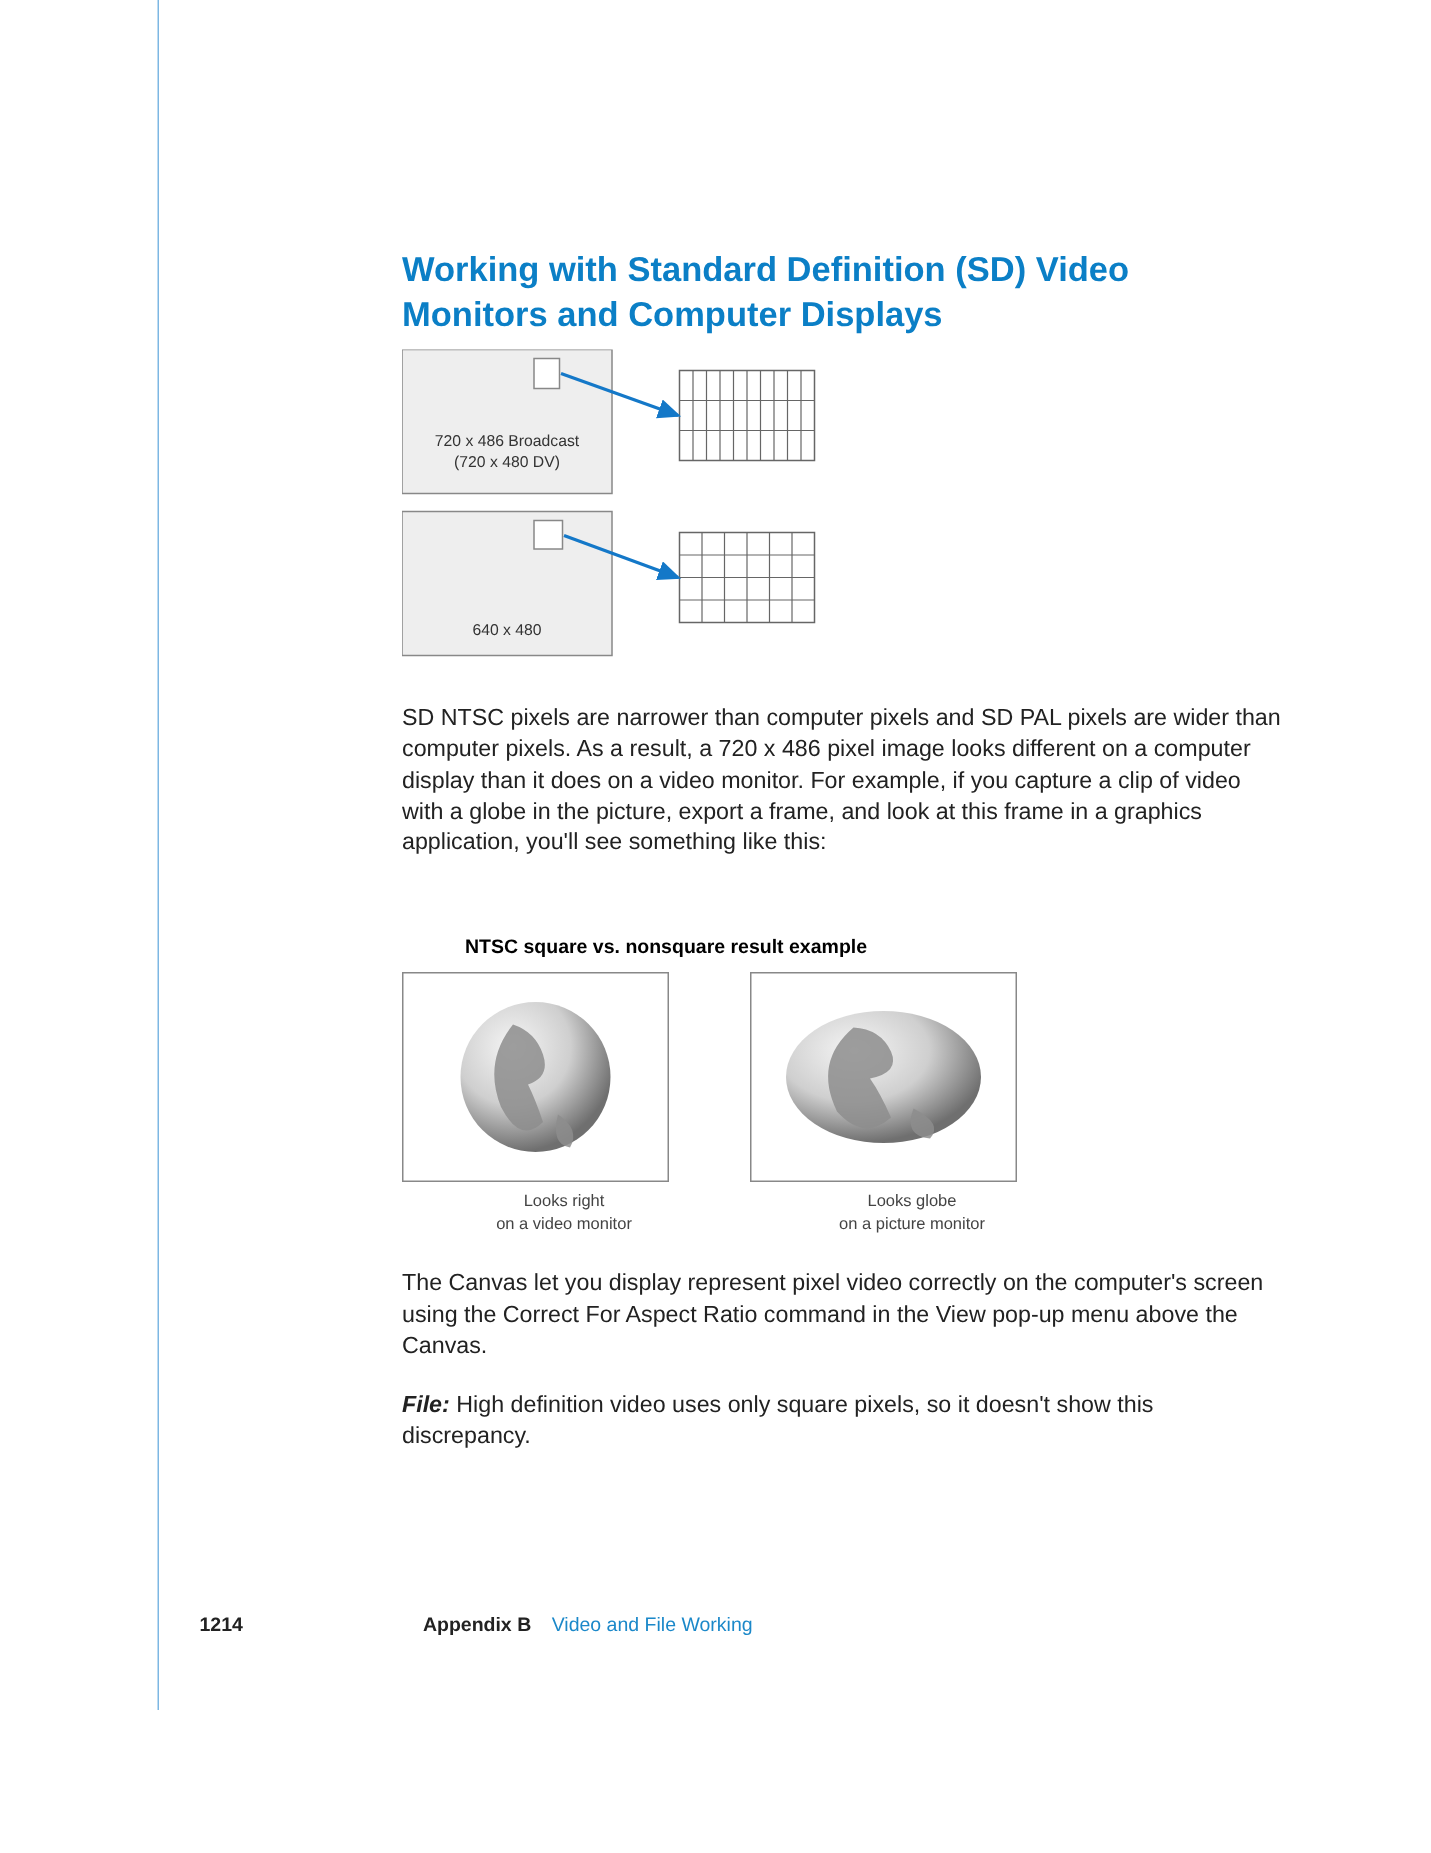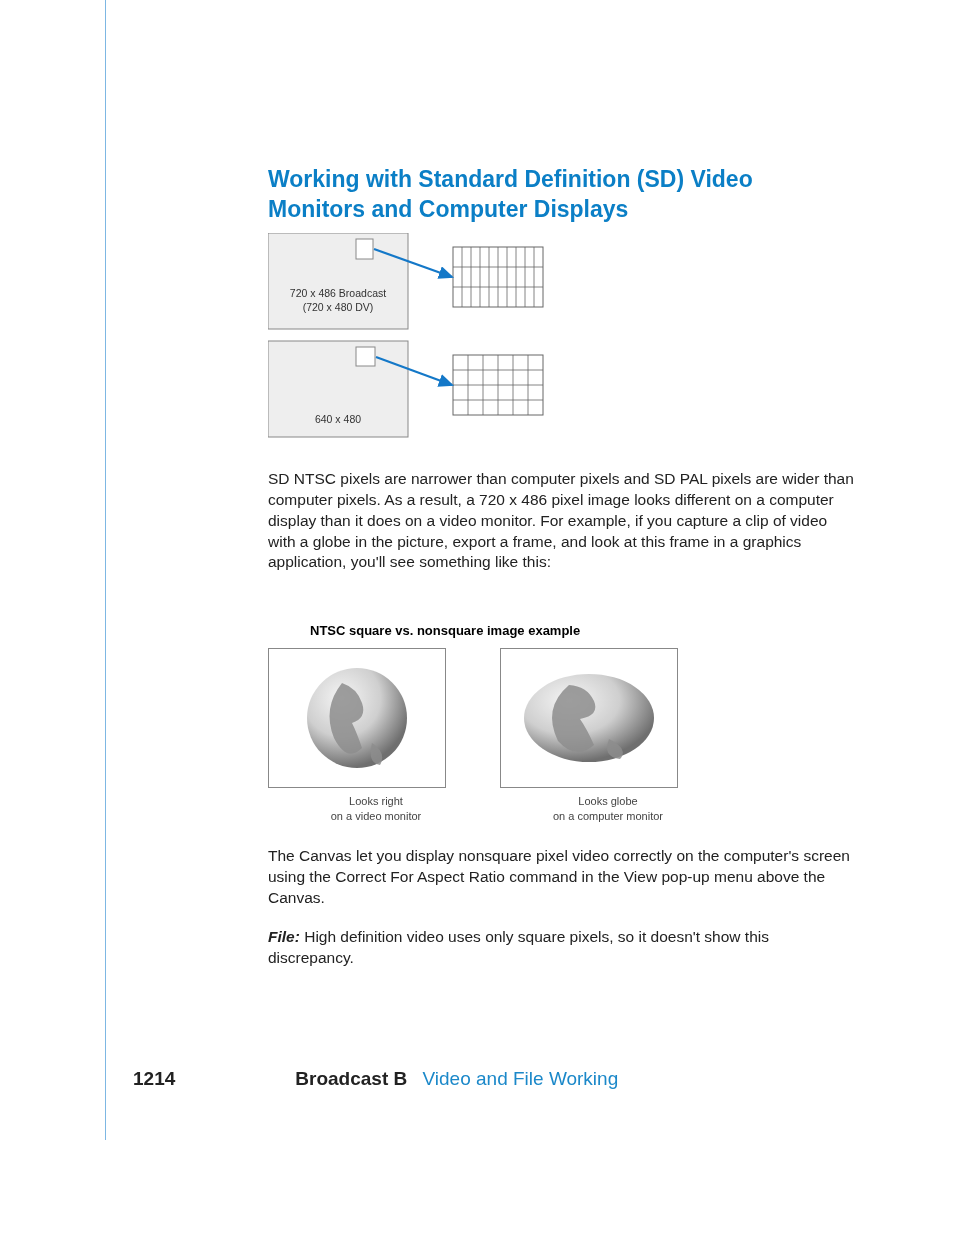--- a/index.html
+++ b/index.html
@@ -79,21 +79,21 @@
     color: #444;
     margin-top: 6px;
     line-height: 1.35;
   }
   .globe-col { width: 216px; }
   
   .footer {
     position: absolute;
     left: 133px;
     bottom: 145px;
-    font-size: 19px;
+    font-size: 13px;
     display: flex;
     align-items: baseline;
     gap: 120px;
     color: #222;
     text-align: center;
   }
   .footer .pgnum { font-weight: 700; }
   .footer .appx { font-weight: 700; margin-right: 10px; }
   .footer .appx-title { color: #1b88c9; }
 </style>
@@ -158,21 +158,21 @@
           <line x1="185" y1="137" x2="275" y2="137" stroke="#666" stroke-width="0.8"></line>
           <line x1="185" y1="152" x2="275" y2="152" stroke="#666" stroke-width="0.8"></line>
           <line x1="185" y1="167" x2="275" y2="167" stroke="#666" stroke-width="0.8"></line>
         </g>
         <line x1="108" y1="124" x2="184" y2="152" stroke="#1478c8" stroke-width="2.2" marker-end="url(#arrowhead)"></line>
       </svg>
     </div>
 
     <p class="body">SD NTSC pixels are narrower than computer pixels and SD PAL pixels are wider than computer pixels. As a result, a 720 x 486 pixel image looks different on a computer display than it does on a video monitor. For example, if you capture a clip of video with a globe in the picture, export a frame, and look at this frame in a graphics application, you'll see something like this:</p>
 
-    <div class="fig2-caption">NTSC square vs. nonsquare image example</div>
+    <div class="fig2-caption">NTSC square vs. nonsquare result example</div>
 
     <div class="fig2">
       <div class="globe-col">
         <div class="globe-box">
           <svg width="110" height="110" viewBox="0 0 110 110">
             <defs>
               <radialGradient id="gg1" cx="35%" cy="30%" r="70%">
                 <stop offset="0%" stop-color="#f5f5f5"></stop>
                 <stop offset="55%" stop-color="#cfcfcf"></stop>
                 <stop offset="100%" stop-color="#6f6f6f"></stop>
@@ -198,33 +198,33 @@
                 <stop offset="100%" stop-color="#6f6f6f"></stop>
               </radialGradient>
             </defs>
             <ellipse cx="75" cy="55" rx="65" ry="44" fill="url(#gg2)"></ellipse>
             <path d="M55 22 Q28 45 44 78 Q62 98 80 82 Q73 66 66 56 Q86 52 80 38 Q73 23 55 22 Z" fill="#8d8d8d" opacity="0.85"></path>
             <path d="M95 76 Q115 86 106 96 Q88 94 95 76 Z" fill="#8d8d8d" opacity="0.85"></path>
           </svg>
         </div>
         <div class="globe-caption">
           <span>Looks globe</span><br>
-          <span>on a computer monitor</span>
+          <span>on a picture monitor</span>
         </div>
       </div>
     </div>
 
-    <p class="body">The Canvas let you display nonsquare pixel video correctly on the computer's screen using the Correct For Aspect Ratio command in the View pop-up menu above the Canvas.</p>
+    <p class="body">The Canvas let you display represent pixel video correctly on the computer's screen using the Correct For Aspect Ratio command in the View pop-up menu above the Canvas.</p>
 
     <p class="body">
       <span class="note-label">File:</span><span>  High definition video uses only square pixels, so it doesn't show this discrepancy.</span>
     </p>
 
   </div>
 
   <div class="footer">
     <span class="pgnum">1214</span>
     <span>
-      <span class="appx">Broadcast B</span>
+      <span class="appx">Appendix B</span>
       <span class="appx-title">Video and File Working</span>
     </span>
   </div>
 </div>
 
 </body></html>

